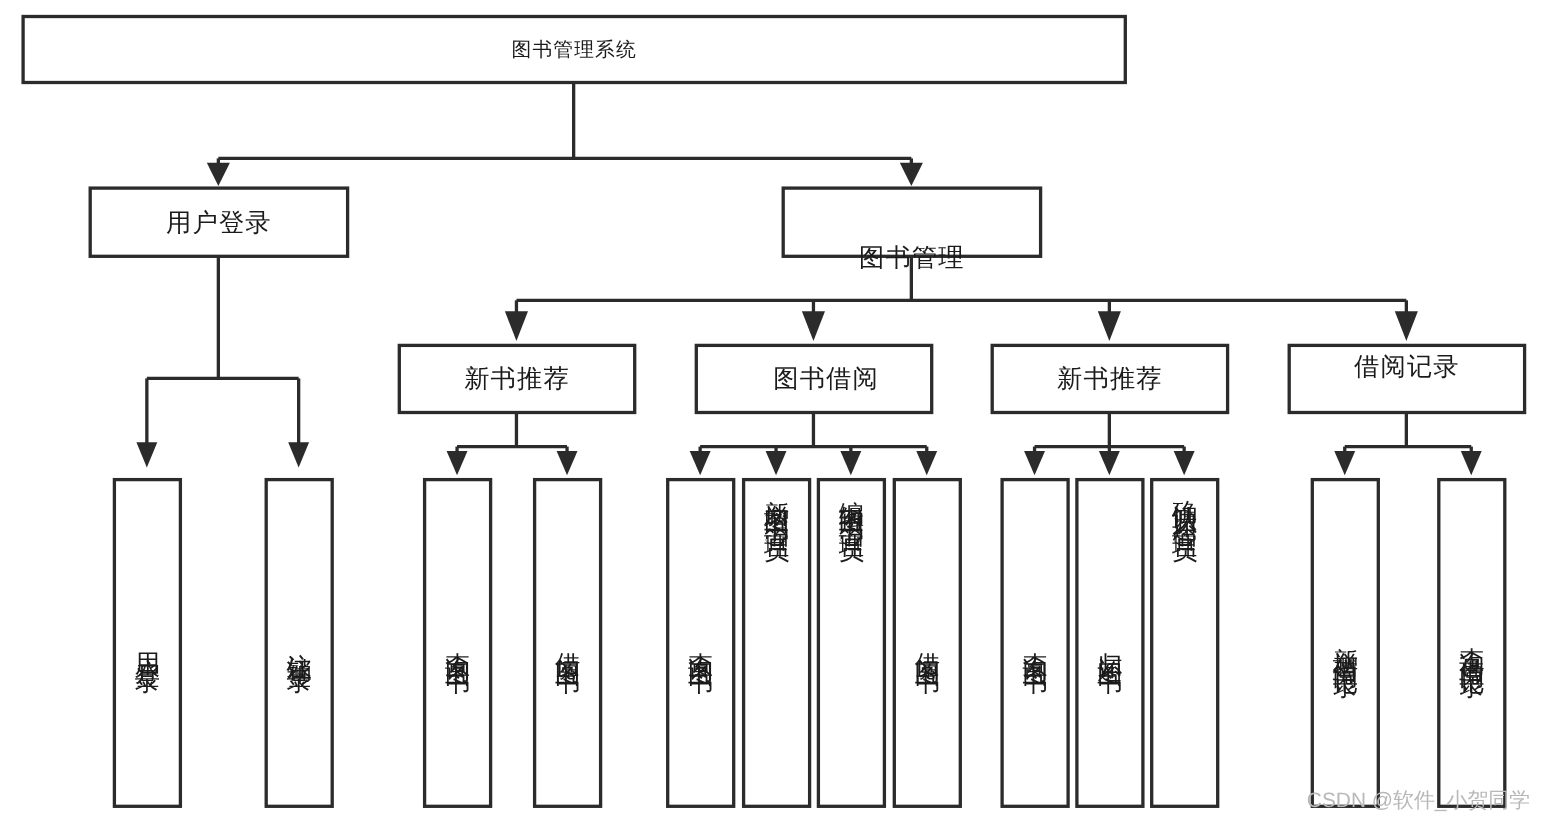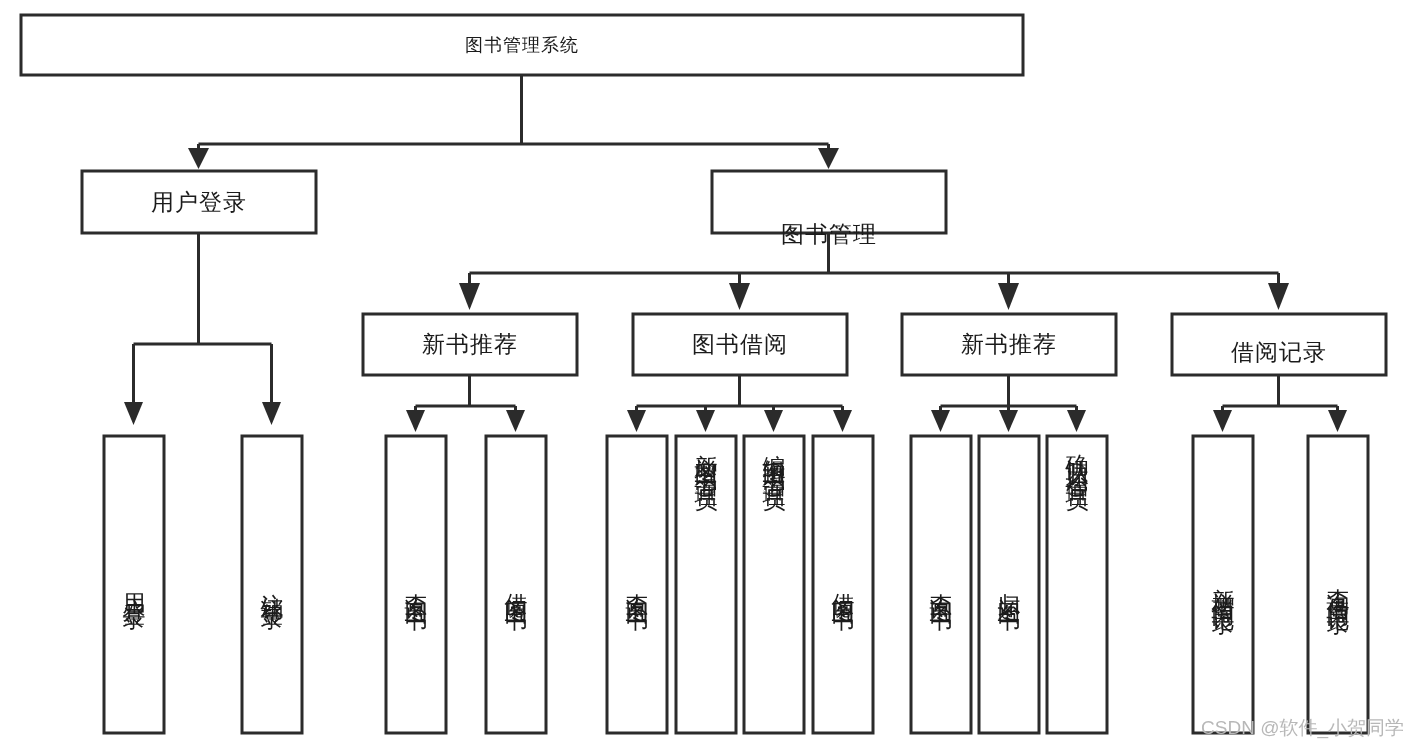--- a/index.html
+++ b/index.html
@@ -69,21 +69,21 @@
     font-size: 23px;
     color: #1b1b1b;
     white-space: nowrap;
     letter-spacing: 1px;
   }
   .title-label-text {
     font-size: 18px;
   }
   .watermark {
     position: absolute;
-    right: 1px;
+    right: 14px;
     bottom: 6px;
     font-family: "Liberation Sans", "DejaVu Sans", sans-serif;
     font-size: 19px;
     color: #b8b8b8;
     white-space: nowrap;
     pointer-events: none;
     text-align: right;
   }
 </style>
 </head>
@@ -208,29 +208,29 @@
   </div>
 
   <div class="hlabel-wrap" style="left:712px; top:171px; width:234px; height:62px;margin-top:32px;">
     <span class="hlabel-text">图书管理</span>
   </div>
 
   <div class="hlabel-wrap" style="left:363px; top:314px; width:214px; height:61px;">
     <span class="hlabel-text">新书推荐</span>
   </div>
 
-  <div class="hlabel-wrap" style="left:633px; top:314px; width:214px; height:61px;">
+  <div class="hlabel-wrap" style="left:633px; top:314px; width:214px; height:61px;padding-left:11px;">
     <span class="hlabel-text">图书借阅</span>
   </div>
 
   <div class="hlabel-wrap" style="left:902px; top:314px; width:214px; height:61px;">
     <span class="hlabel-text">新书推荐</span>
   </div>
 
-  <div class="hlabel-wrap" style="left:1172px; top:322px; width:214px; height:61px;">
+  <div class="hlabel-wrap" style="left:1172px; top:303px; width:214px; height:61px;">
     <span class="hlabel-text">借阅记录</span>
   </div>
 
   <div class="vlabel-wrap" style="left:104px; top:436px; width:60px; height:297px;">
     <span class="vlabel-text">用户登录</span>
   </div>
   <div class="vlabel-wrap" style="left:242px; top:436px; width:60px; height:297px;">
     <span class="vlabel-text">注销登录</span>
   </div>
 

